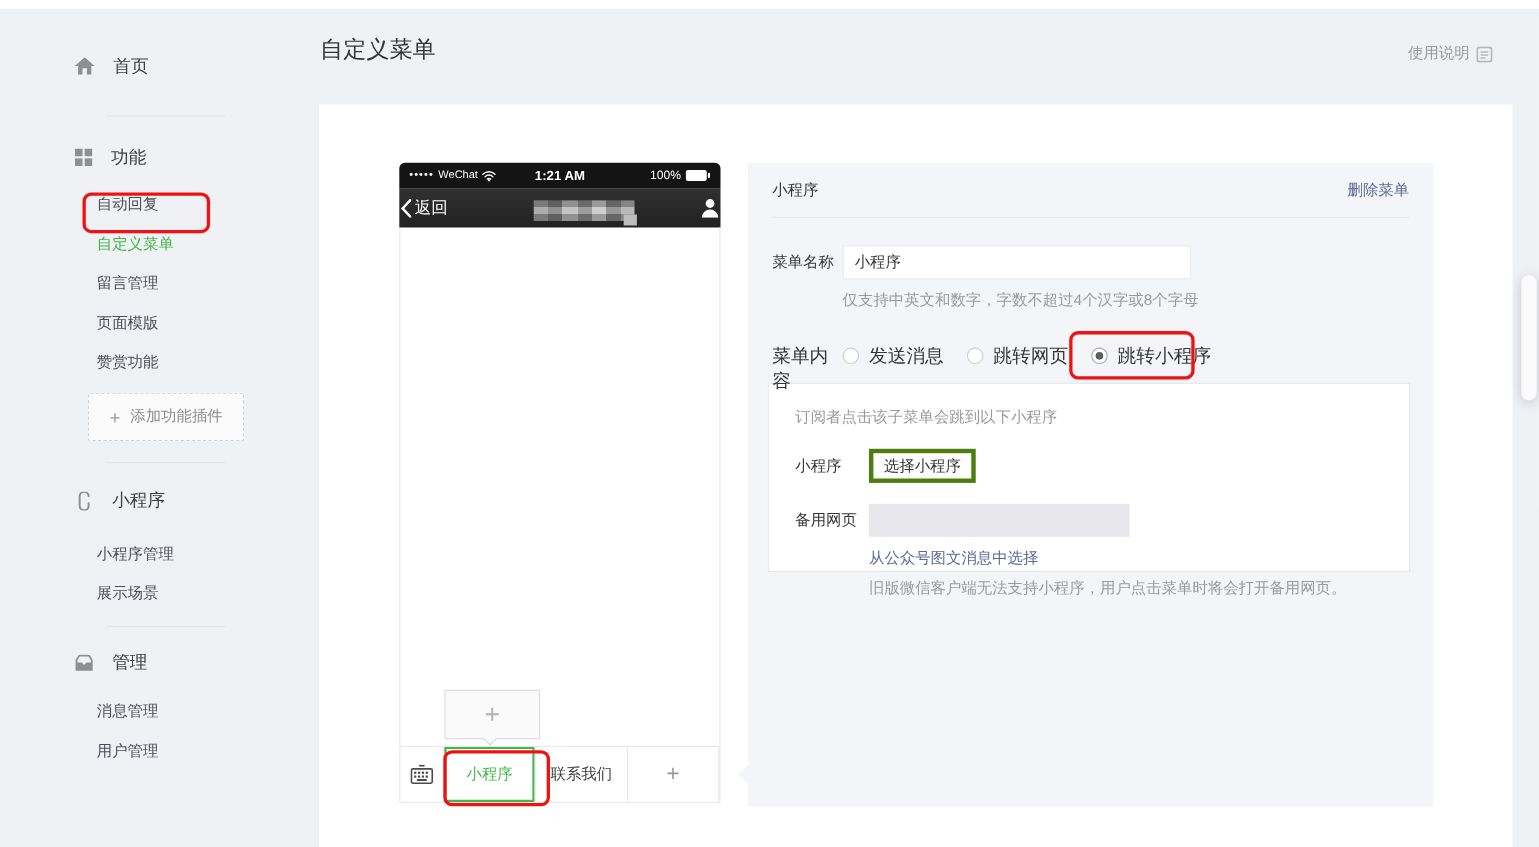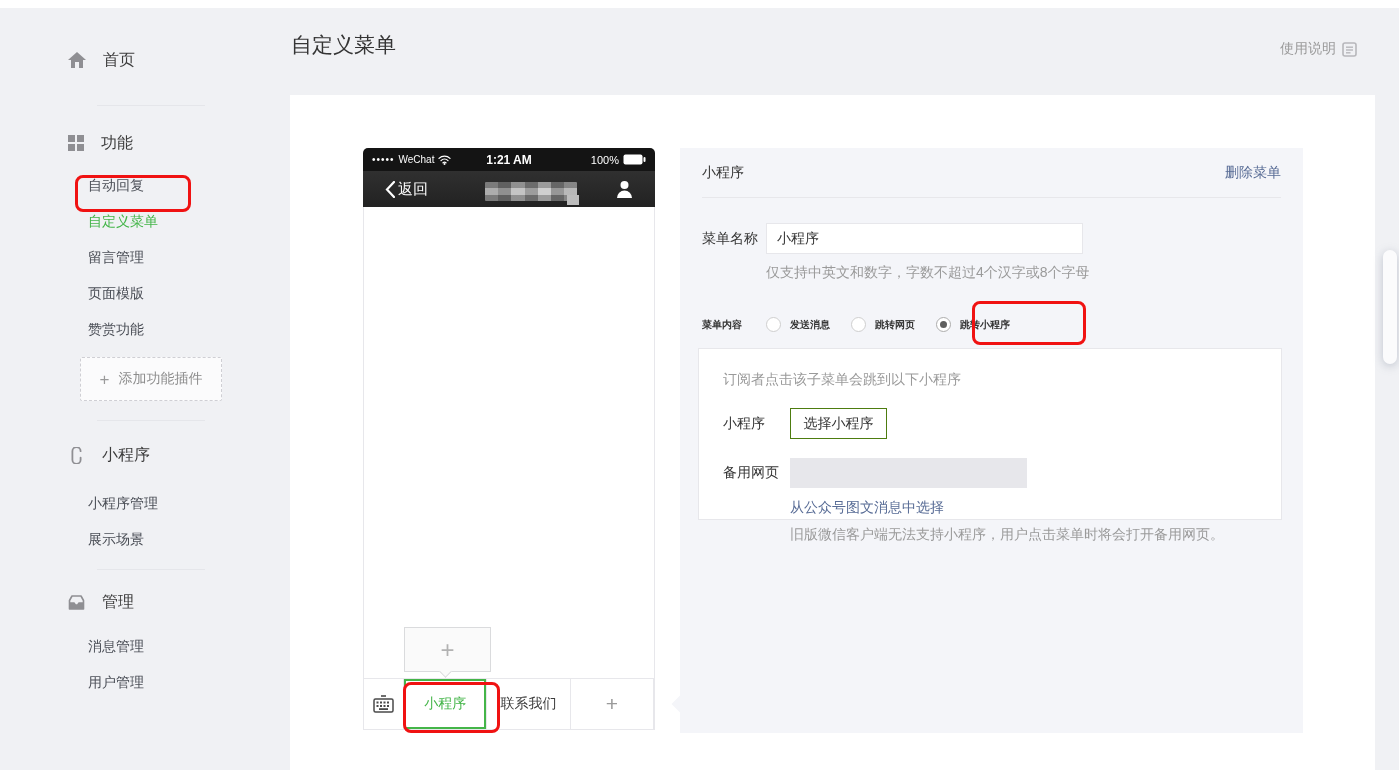--- a/index.html
+++ b/index.html
@@ -38,21 +38,21 @@
 
   
   .phone { position:absolute; left:73px; top:53px; width:292px; }
   .status-bar { height:23px; background:#141414; border-radius:5px 5px 0 0; color:#fff;
                 display:flex; align-items:center; padding:0 9px; font-size:11px; position:relative; }
   .sig-dots { letter-spacing:1px; font-size:10px; margin-right:4px; }
   .carrier { font-size:10px; color:#fdfdfd; margin-right:4px; }
   .sb-time { position:absolute; left:50%; transform:translateX(-50%); font-weight:bold; font-size:12px; }
   .sb-right { margin-left:auto; display:flex; align-items:center; gap:4px; font-size:11px; }
   .nav-bar { height:36px; background:linear-gradient(#303030,#222); color:#fff;
-             display:flex; align-items:center; padding:0 22px; position:relative; }
+             display:flex; align-items:center; padding:0 1px; position:relative; }
   .back { display:flex; align-items:center; gap:3px; font-size:15px; color:#fefefe; }
   .mosaic { position:absolute; left:122px; top:11px; width:92px; height:19px;
             background-image:
               repeating-linear-gradient(0deg, rgba(0,0,0,.22) 0 6px, rgba(255,255,255,.16) 6px 13px),
               linear-gradient(90deg,#9d9d9d 0 14%,#7b7b7b 0 28%,#b9b9b9 0 44%,#8a8a8a 0 58%,#c6c6c6 0 72%,#838383 0 86%,#ababab 0);
             border-radius:1px; }
   .mosaic::after { content:""; position:absolute; right:-2px; bottom:-4px; width:12px; height:10px;
                    background:#bdbdbd; }
   .nav-person { margin-left:auto; }
   .phone-body { height:471px; background:#fff; border-left:1px solid #e7e7eb;
@@ -78,33 +78,33 @@
   .panel-head { margin:0 22px; height:50px; display:flex; align-items:center;
                 justify-content:space-between; border-bottom:1px solid #e7e7eb; font-size:14px; }
   .panel-head .p-title { color:#353535; }
   a.link { color:#576b95; text-decoration:none; cursor:pointer; font-size:14px; }
   .row-name { margin:25px 22px 0; display:flex; align-items:center; font-size:14px; }
   .row-name label, .row-content label { width:64px; color:#353535; }
   .name-input { width:317px; height:31px; border:1px solid #e7e7eb; background:#fff;
                 padding:0 10px; font-size:14px; color:#353535; outline:none;
                 font-family:"Liberation Sans","DejaVu Sans",sans-serif; }
   .hint { margin:10px 22px 0 86px; font-size:14px; color:#9a9a9a; }
-  .row-content { margin:30px 22px 0; display:flex; align-items:flex-end; font-size:10px; height:20px;font-weight:bold; }
+  .row-content { margin:30px 22px 0; display:flex; align-items:flex-start; font-size:17px; height:20px; }
   .radio { display:flex; align-items:center; gap:9px; margin-right:21px; cursor:pointer; }
   .rb { width:15px; height:15px; border-radius:50%; border:1px solid #cfcfcf; background:#fff;
         position:relative; flex:0 0 auto; }
   .radio.checked .rb { border-color:#adadad; }
   .radio.checked .rb::after { content:""; position:absolute; left:3px; top:3px; width:7px; height:7px;
         border-radius:50%; background:#5f5f5f; }
   .content-box { margin:16px 0 0 18px; width:584px; height:172px; background:#fff;
                  border:1px solid #e7e7eb; padding:22px 24px; font-size:14px; }
   .tip { color:#9a9a9a; }
   .box-row { display:flex; align-items:center; margin-top:19px; }
   .box-row label { width:67px; color:#353535; }
-  .choose-btn { width:97px; height:31px; background:#fff; border:1px solid #4d7c0f; font-size:14px;
+  .choose-btn { width:97px; height:31px; background:#fff; border:4px solid #4d7c0f; font-size:14px;
                 color:#353535; cursor:pointer; font-family:"Liberation Sans","DejaVu Sans",sans-serif; }
   .disabled-input { width:237px; height:30px; background:#e7e7eb; border:none; }
   .box-link { display:inline-block; margin:11px 0 0 67px; }
   .note { margin:9px 0 0 67px; color:#9a9a9a; }
 
   
   .anno { position:absolute; border:3px solid #f01212; border-radius:8px; pointer-events:none; }
   .anno-sidebar { left:75px; top:175px; width:116px; height:37px; }
   .anno-radio { left:292px; top:153px; width:114px; height:44px; }
   .anno-menu { left:39px; top:3px; width:97px; height:51px; }

